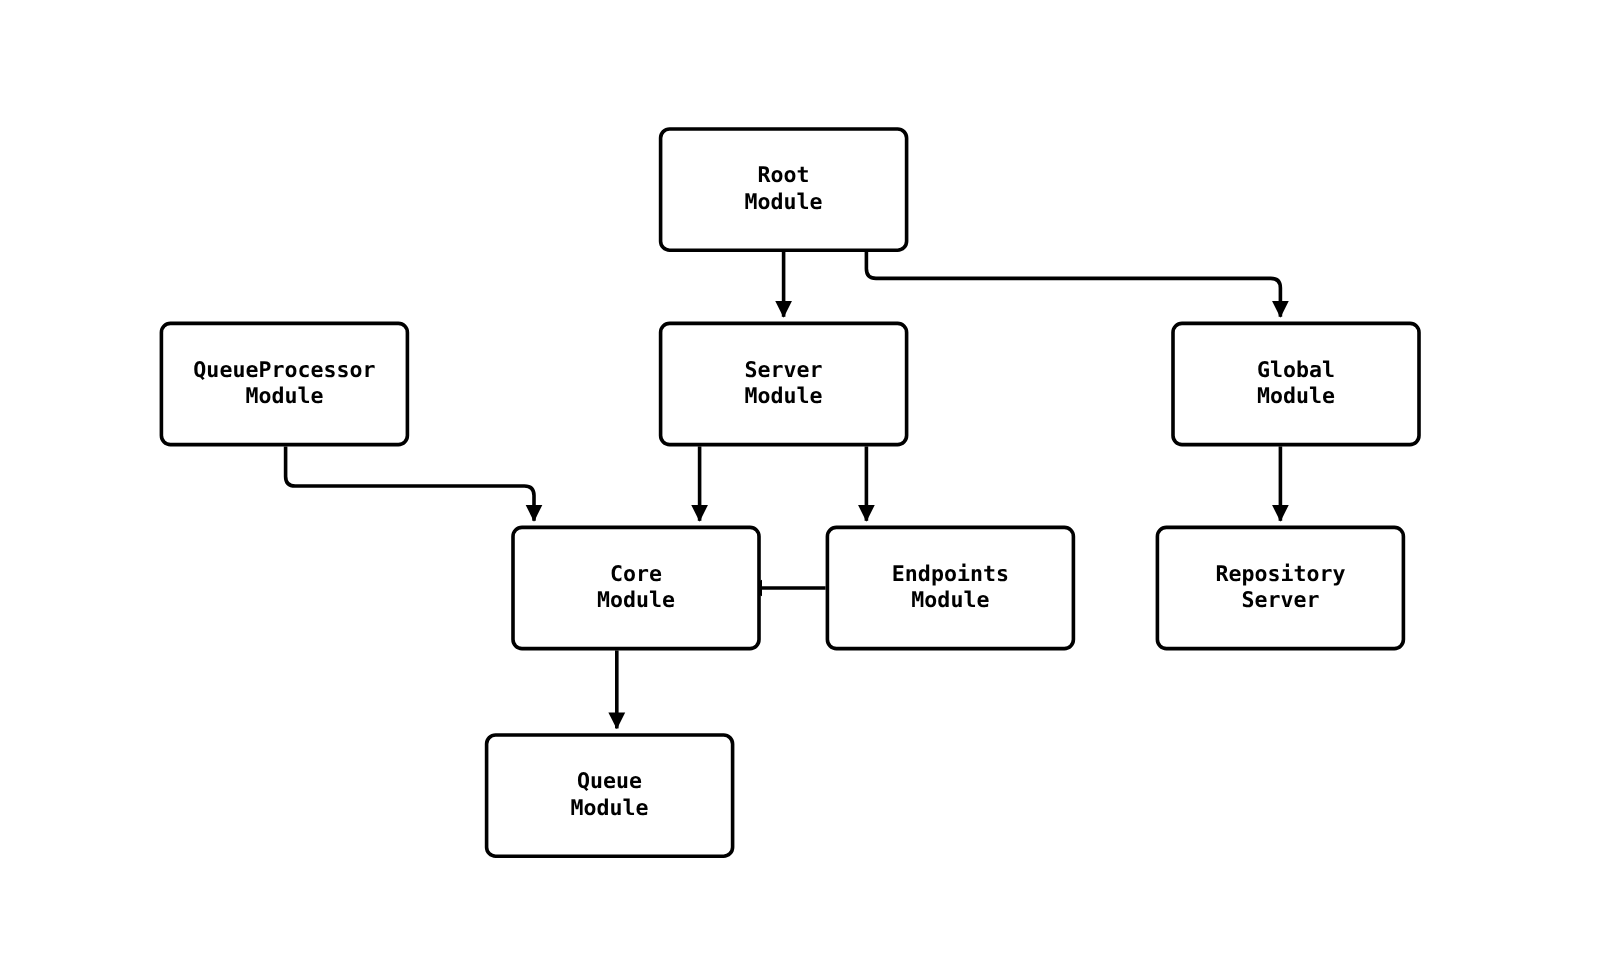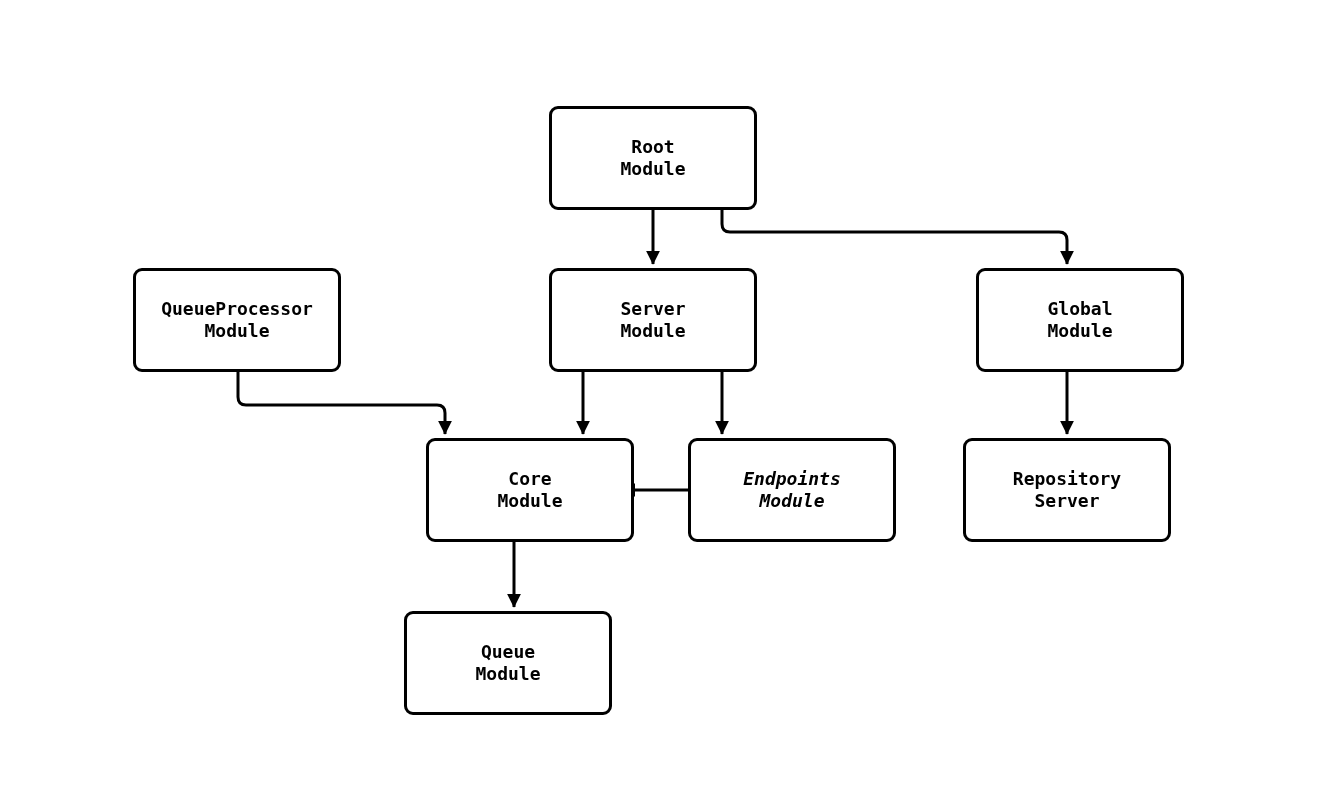--- a/index.html
+++ b/index.html
@@ -95,21 +95,21 @@
   <div class="node" style="left:963px; top:268px;margin-left:13px;">
     <span class="node-label">Global
 Module</span>
   </div>
 
   <div class="node" style="left:426px; top:438px;">
     <span class="node-label">Core
 Module</span>
   </div>
 
-  <div class="node" style="left:688px; top:438px;font-style:italic;">
+  <div class="node" style="left:688px; top:438px;">
     <span class="node-label">Endpoints
 Module</span>
   </div>
 
   <div class="node" style="left:963px; top:438px;">
     <span class="node-label">Repository
 Server</span>
   </div>
 
   <div class="node" style="left:404px; top:611px;">

